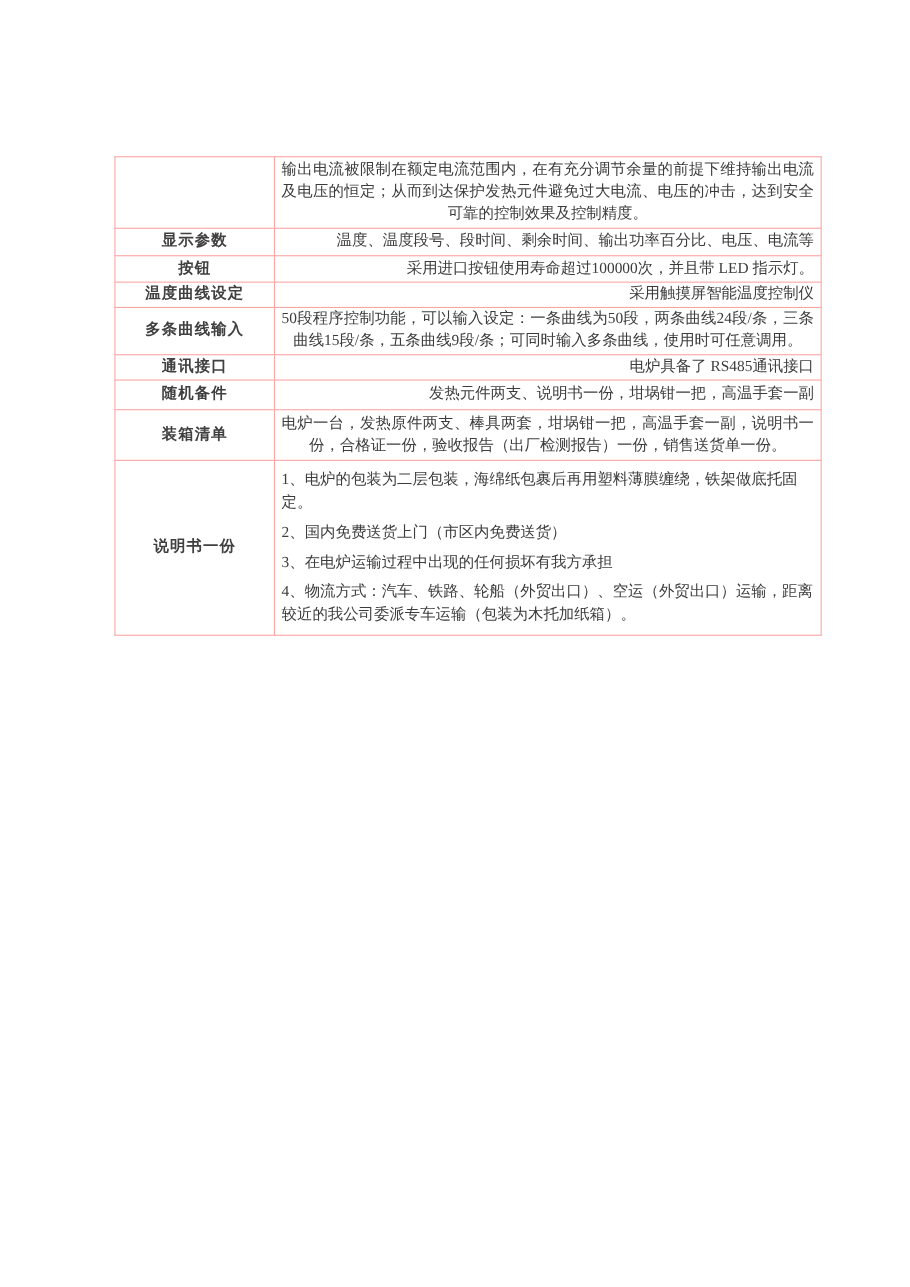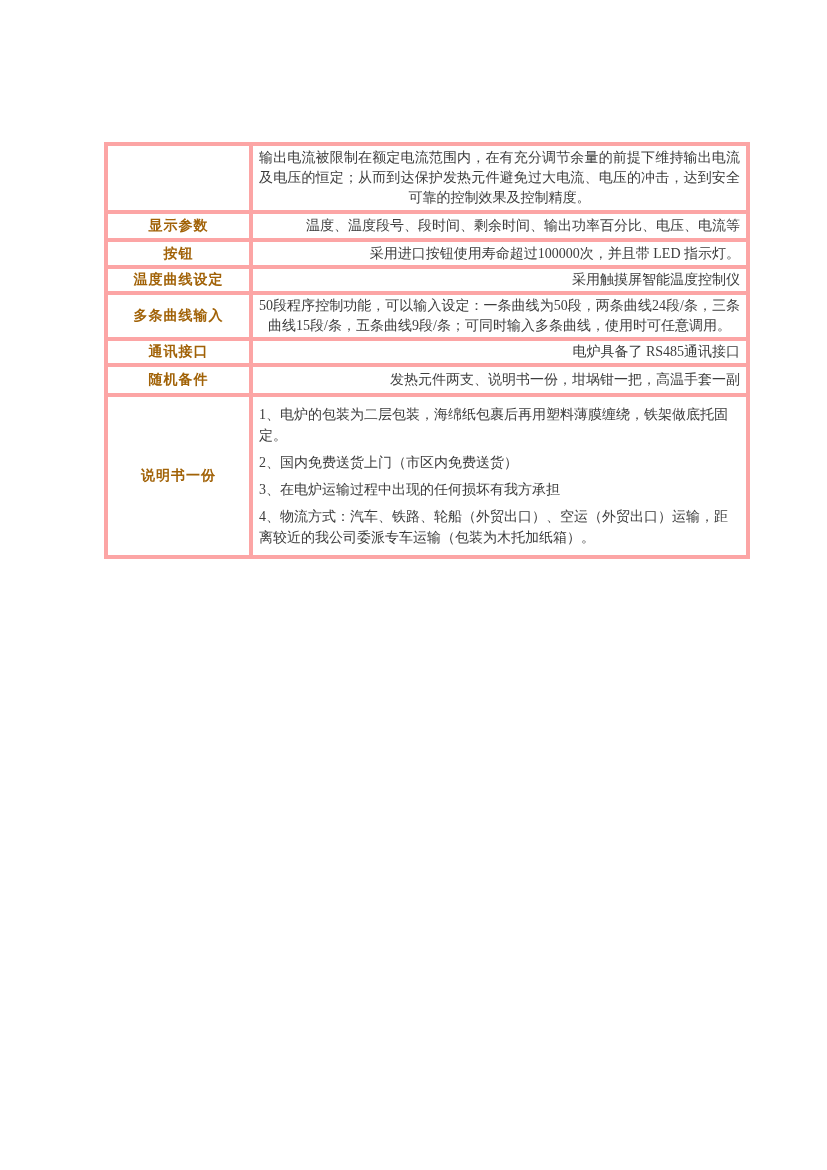--- a/index.html
+++ b/index.html
@@ -19,33 +19,33 @@
     position: absolute;
     left: 104px;
     top: 142px;
     width: 642px;
     border-collapse: collapse;
     table-layout: fixed;
     font-size: 14px;
     color: #3c3c3c;
   }
   table.spec-table td {
-    border: 4px solid #fca5a5;
+    border: 1px solid #fca5a5;
     line-height: 20px;
     padding: 1px 6px;
     vertical-align: middle;
     overflow: hidden;
     font-family: Liberation Serif, serif;
   }
   col.c-label { width: 145px; }
   col.c-content { width: 497px; }
   td.label-cell {
     text-align: center;
     font-weight: 700;
-    color: #a16207;
+    color: #404040;
     letter-spacing: 1px;
   }
   td.content-cell.center { text-align: right; }
   td.content-cell.fill {
     text-align: justify;
     text-align-last: center;
     text-justify: inter-character;
   }
   td.content-cell.list { text-align: left; vertical-align: middle; }
   td.content-cell.list p {
@@ -94,20 +94,24 @@
         <td class="content-cell fill">50段程序控制功能，可以输入设定：一条曲线为50段，两条曲线24段/条，三条曲线15段/条，五条曲线9段/条；可同时输入多条曲线，使用时可任意调用。</td>
       </tr>
       <tr class="r-5">
         <td class="label-cell">通讯接口</td>
         <td class="content-cell center">电炉具备了 RS485通讯接口</td>
       </tr>
       <tr class="r-7">
         <td class="label-cell">随机备件</td>
         <td class="content-cell center">发热元件两支、说明书一份，坩埚钳一把，高温手套一副</td>
       </tr>
+      <tr class="r-8">
+        <td class="label-cell">装箱清单</td>
+        <td class="content-cell fill">电炉一台，发热原件两支、棒具两套，坩埚钳一把，高温手套一副，说明书一份，合格证一份，验收报告（出厂检测报告）一份，销售送货单一份。</td>
+      </tr>
       <tr class="r-9">
         <td class="label-cell">说明书一份</td>
         <td class="content-cell list">
           <p>1、电炉的包装为二层包装，海绵纸包裹后再用塑料薄膜缠绕，铁架做底托固定。</p>
           <p>2、国内免费送货上门（市区内免费送货）</p>
           <p>3、在电炉运输过程中出现的任何损坏有我方承担</p>
           <p>4、物流方式：汽车、铁路、轮船（外贸出口）、空运（外贸出口）运输，距离较近的我公司委派专车运输（包装为木托加纸箱）。</p>
         </td>
       </tr>
     </tbody>

